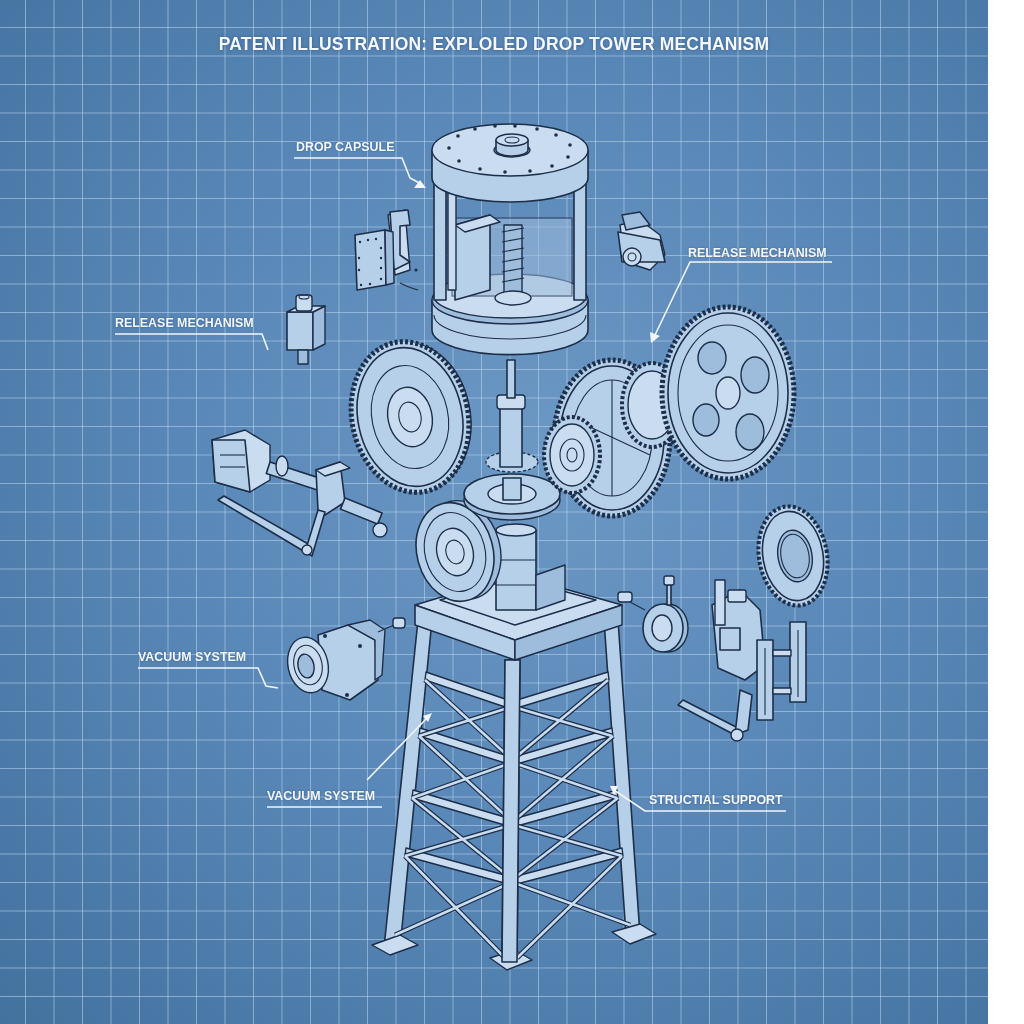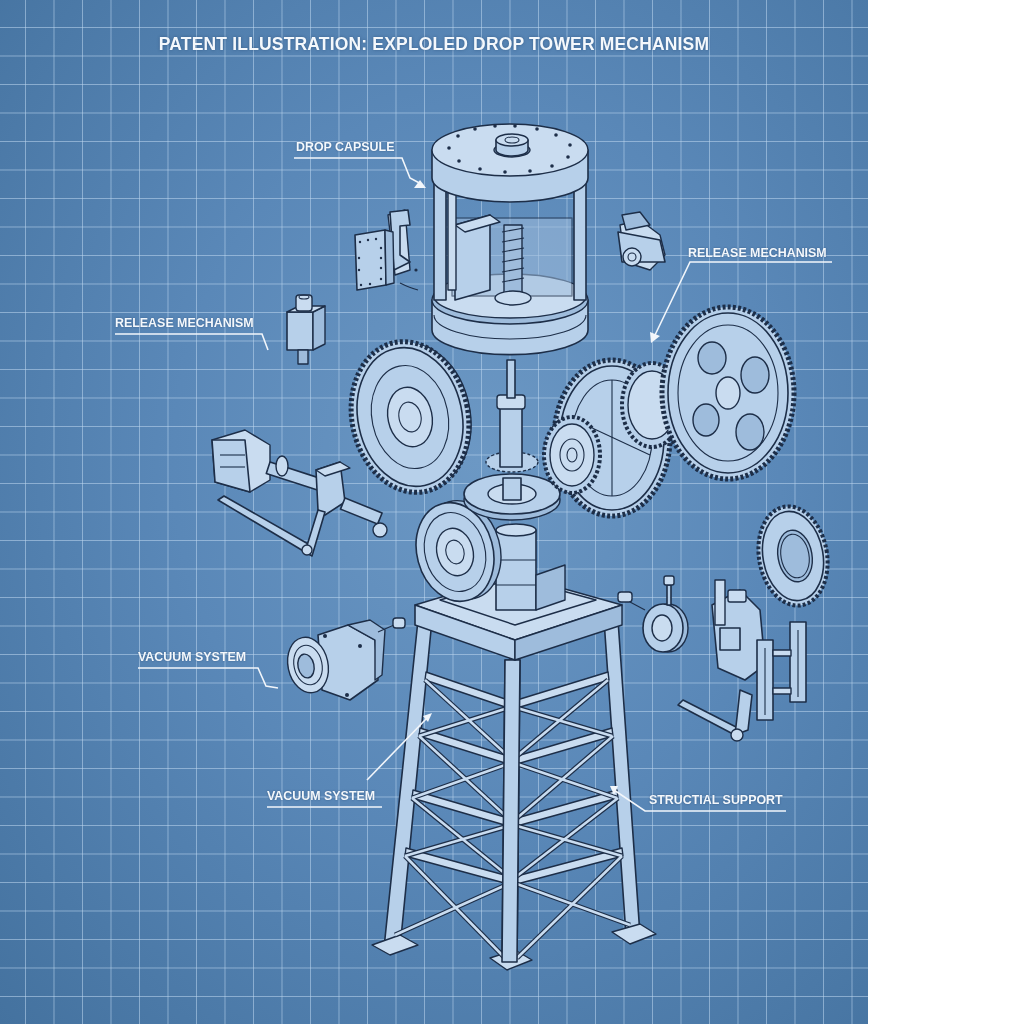--- a/index.html
+++ b/index.html
@@ -1,21 +1,21 @@
 <!DOCTYPE html>
 <html><head>
   <meta charset="utf-8">
   <style>
     html, body { margin: 0; padding: 0; }
     body {
       width: 1024px; height: 1024px; overflow: hidden;
       font-family: "Liberation Sans", "DejaVu Sans", sans-serif;
     }
     .canvas {
-      position: relative; width: 868px; height: 1024px;
+      position: relative; width: 988px; height: 1024px;
       background: radial-gradient(ellipse at 55% 45%, #6c98c4 0%, #5a88b8 45%, #44729f 100%);
       overflow: hidden;
     }
     .grid {
       position: absolute; inset: 0;
       background-image:
         linear-gradient(to right, rgba(190,215,240,0.55) 1px, transparent 1px),
         linear-gradient(to bottom, rgba(190,215,240,0.55) 1px, transparent 1px);
       background-size: 28.5px 28.5px;
       background-position: 25px 27px;

